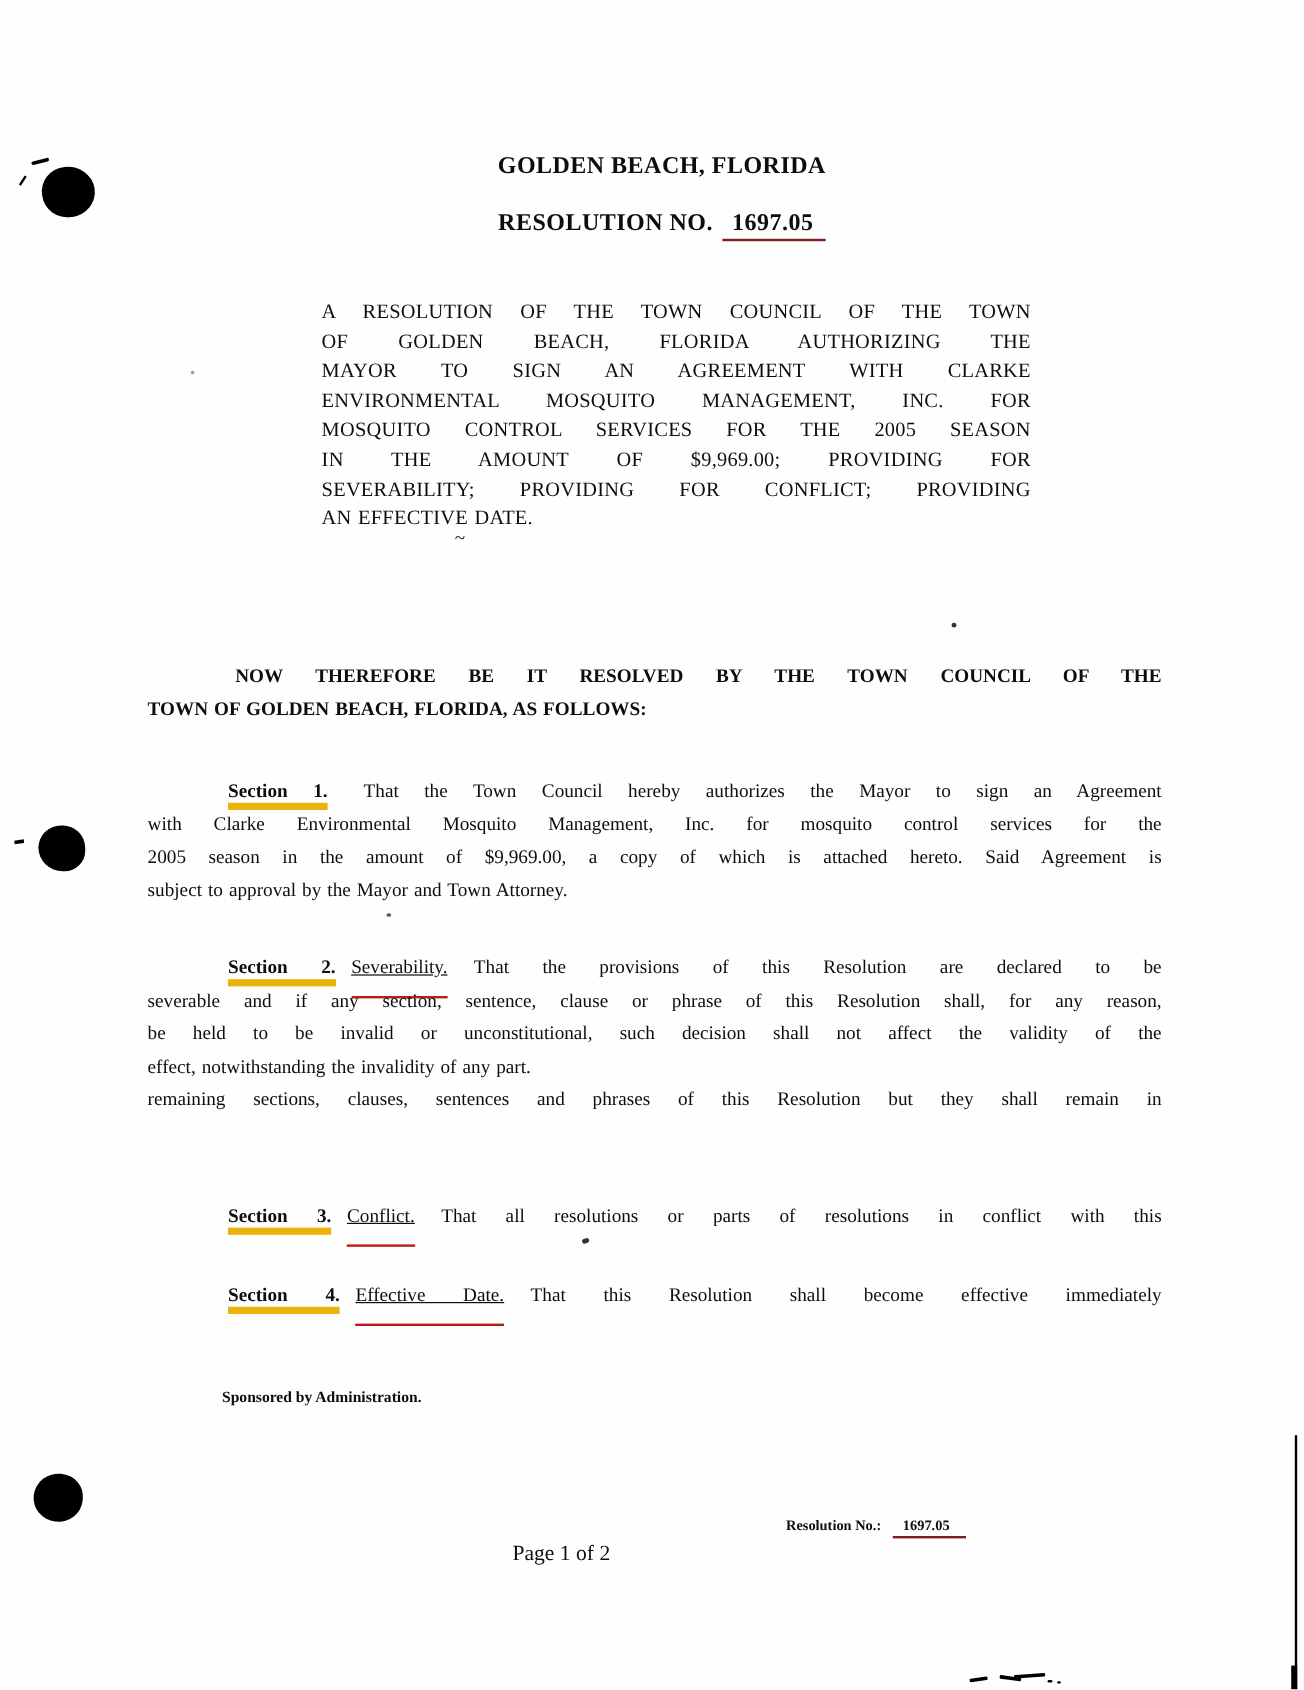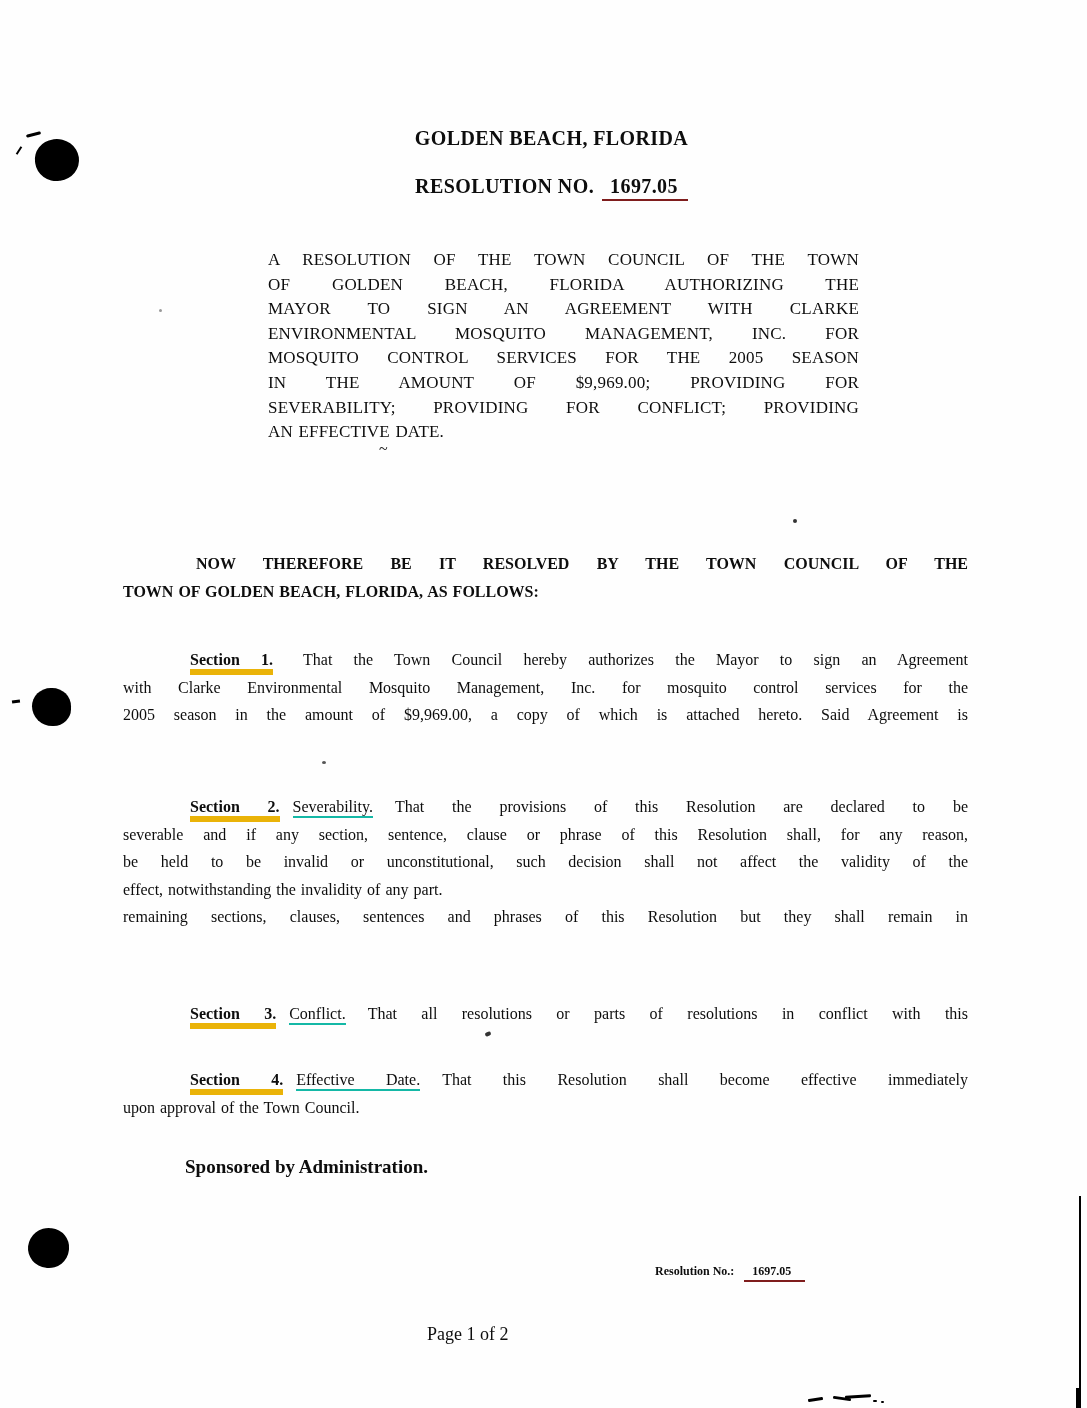--- a/index.html
+++ b/index.html
@@ -21,26 +21,26 @@
   .u-num{border-bottom:2px solid #7f1d1d;padding:0 10px 2px 8px;margin-left:8px;}
   
   .par{position:absolute;left:123px;width:845px;font-size:16px;line-height:27.5px;}
   .jline{text-align:justify;text-align-last:justify;word-spacing:1px;}
   .jlast{text-align-last:left;}
   .preamble{left:268px;width:591px;font-size:17px;line-height:24.6px;letter-spacing:.2px;}
   .resolved{font-weight:700;}
   .resolved .jline:first-child{text-indent:73px;}
   .firstline{text-indent:67px;}
   .sec-label{font-weight:700;border-bottom:6px solid #eab308;padding-bottom:1px;margin-right:13px;}
-  .sec-head{border-bottom:2px solid #14b8a6;padding-bottom:1px;margin-right:22px;}
+  .sec-head{border-bottom:2px solid #b91c1c;padding-bottom:15px;margin-right:22px;text-decoration:underline;}
   .sec-head:empty{display:none;}
   #section-1 .sec-label{margin-right:30px;}
-  .sponsored{position:absolute;left:185px;top:1156px;font-size:19px;font-weight:700;}
+  .sponsored{position:absolute;left:185px;top:1156px;font-size:13px;font-weight:700;}
   
-  .footer-page{position:absolute;left:427px;top:1324px;font-size:18px;}
+  .footer-page{position:absolute;left:427px;top:1284px;font-size:18px;}
   .footer-res{position:absolute;left:655px;top:1264px;font-size:12px;font-weight:700;}
   .footer-res .u-num{padding:0 14px 2px 8px;margin-left:10px;}
   
   .blot{position:absolute;background:#000;}
   #blot1{left:35px;top:139px;width:44px;height:42px;border-radius:48% 52% 50% 50%;transform:rotate(-8deg);}
   #blot1-curve{left:26px;top:133px;width:15px;height:3px;border-radius:2px;transform:rotate(-14deg);}
   #blot1-slash{left:18px;top:146px;width:2px;height:9px;transform:rotate(32deg);}
   #blot2{left:32px;top:688px;width:39px;height:38px;border-radius:50% 50% 46% 54%;}
   #blot2-dash{left:12px;top:700px;width:8px;height:3px;transform:rotate(-8deg);}
   #blot3{left:28px;top:1228px;width:41px;height:40px;border-radius:52% 48% 50% 50%;transform:rotate(6deg);}
@@ -104,20 +104,21 @@
       <div class="jline jlast">TOWN OF GOLDEN BEACH, FLORIDA, AS FOLLOWS:</div>
     </div>
 
   <div class="par sec" id="section-1" style="top:646px">
     <div class="jline firstline">
       <span class="sec-label">Section 1.</span><span>That the Town Council hereby authorizes the Mayor to sign an Agreement</span>
     </div>
     <div>
         <div class="jline">with Clarke Environmental Mosquito Management, Inc. for mosquito control services for the</div>
         <div class="jline">2005 season in the amount of $9,969.00, a copy of which is attached hereto.  Said Agreement is</div>
+        <div class="jline jlast">subject to approval by the Mayor and Town Attorney.</div>
       </div>
   </div>
 
   <div class="par sec" id="section-2" style="top:793px">
     <div class="jline firstline">
       <span class="sec-label">Section 2.</span><span class="sec-head">Severability.</span><span>That the provisions of this Resolution are declared to be</span>
     </div>
     <div>
         <div class="jline">severable and if any section, sentence, clause or phrase of this Resolution shall, for any reason,</div>
         <div class="jline">be held to be invalid or unconstitutional, such decision shall not affect the validity of the</div>
@@ -129,23 +130,20 @@
   <div class="par sec" id="section-3" style="top:1000px">
     <div class="jline firstline">
       <span class="sec-label">Section 3.</span><span class="sec-head">Conflict.</span><span>That all resolutions or parts of resolutions in conflict with this</span>
     </div>
   </div>
 
   <div class="par sec" id="section-4" style="top:1066px">
     <div class="jline firstline">
       <span class="sec-label">Section 4.</span><span class="sec-head">Effective Date.</span><span>That this Resolution shall become effective immediately</span>
     </div>
-    <div>
-        <div class="jline jlast">upon approval of the Town Council.</div>
-      </div>
   </div>
 
   <div class="sponsored">Sponsored by Administration.</div>
 
   <div class="footer-page">Page 1 of 2</div>
   <div class="footer-res">
     <span>Resolution No.:</span><span class="u-num">1697.05</span>
   </div>
 
 </div>

